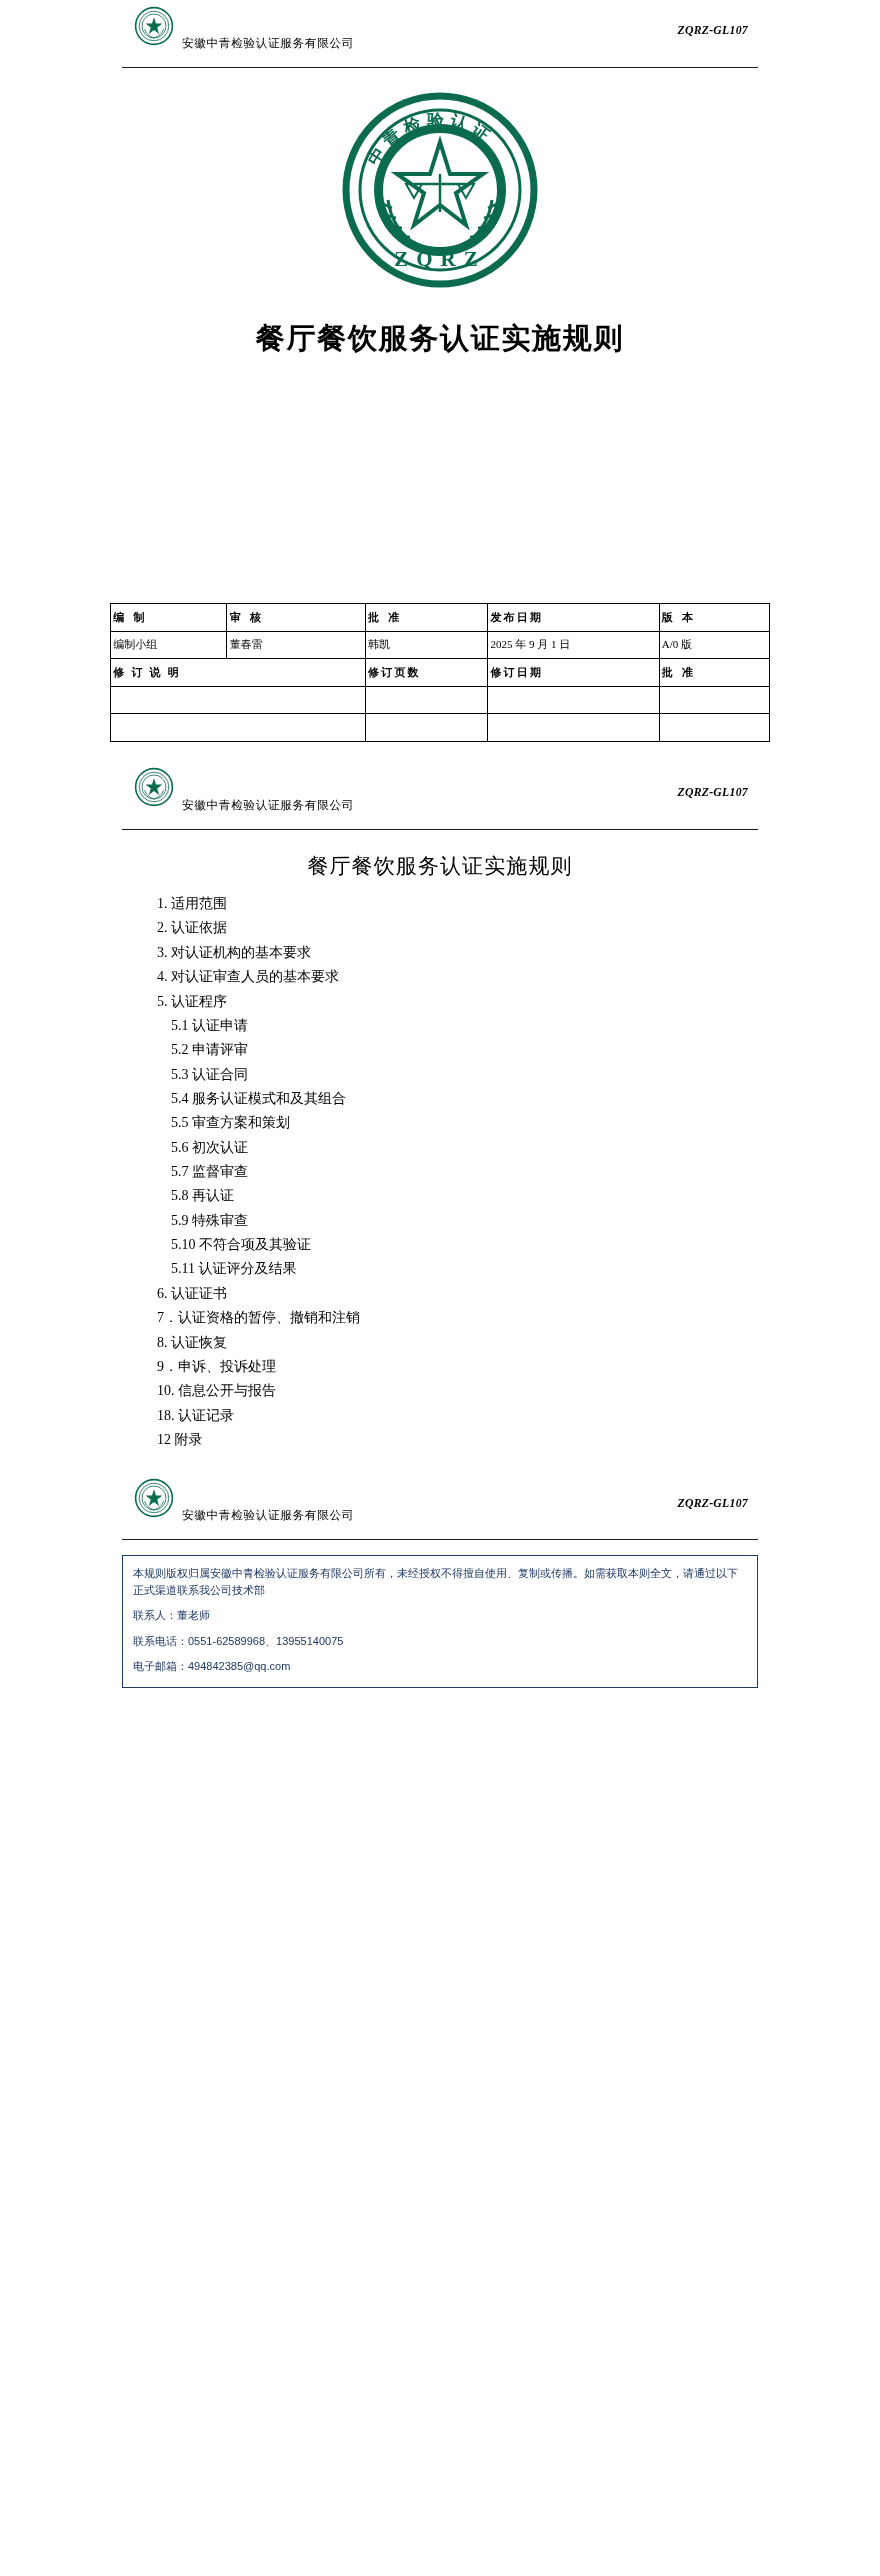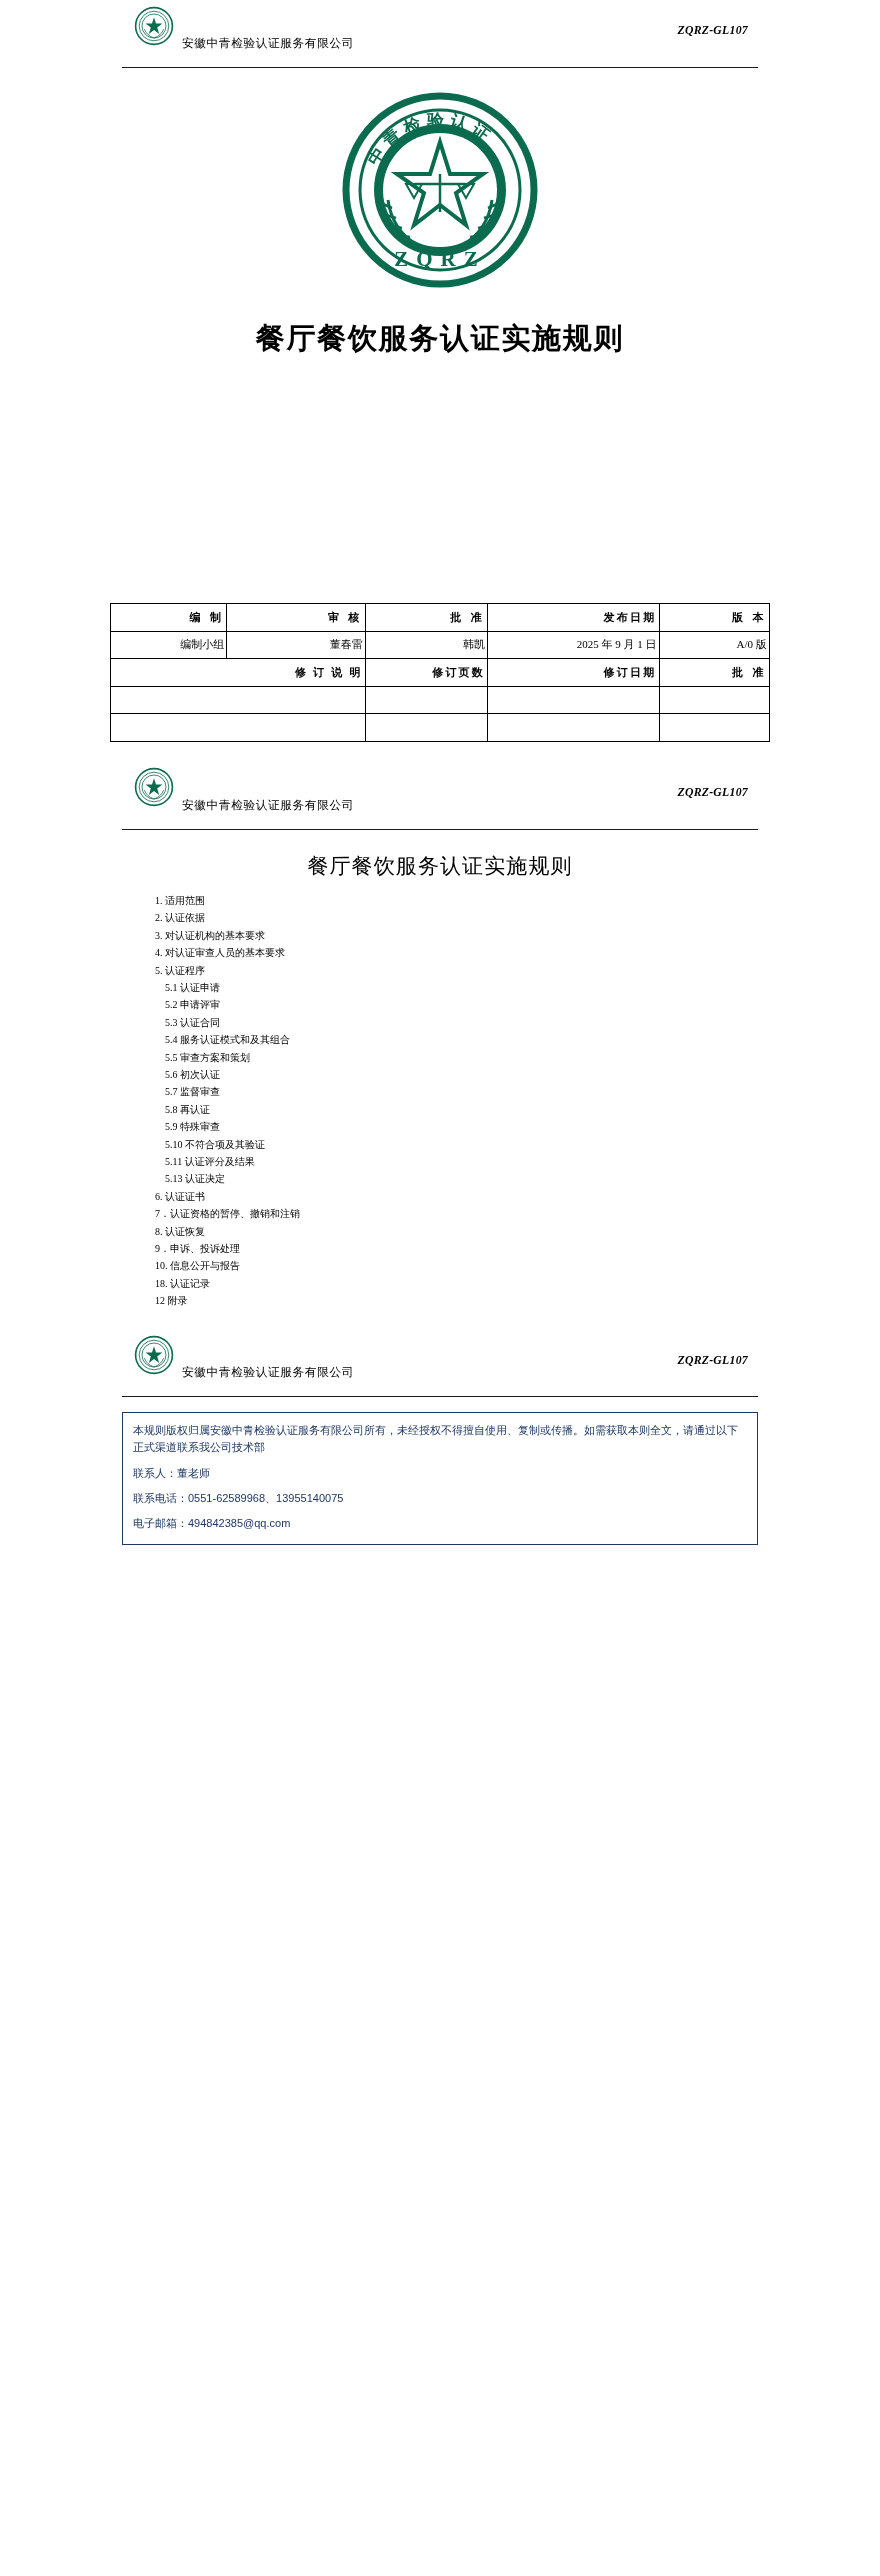--- a/index.html
+++ b/index.html
@@ -81,21 +81,21 @@
   
   .sig-table {
     border-collapse: collapse;
     margin: 0 auto;
     width: 632px;
     table-layout: fixed;
   }
   .sig-table td {
     border: 0.6px solid #000;
     height: 24.4px;
-    text-align: right;
+    text-align: left;
     font-size: 11px;
     font-family: "Liberation Serif", serif;
     padding: 1.1px 2.2px;
   }
   .sig-table td.hdrcell {
     font-weight: bold;
     letter-spacing: 3.3px;
   }
   .sig-table td.hdrcell2 {
     font-weight: bold;
@@ -120,21 +120,21 @@
     margin-top: 10px;
     letter-spacing: 7.8px;
     font-family: "Liberation Serif", serif;
   }
   .toc-list {
     margin: 12.2px 0 0 0;
     padding: 0;
     list-style: none;
   }
   .toc-list li {
-    font-size: 10px;
+    font-size: 14px;
     line-height: 1.74;
     font-family: "Liberation Serif", "DejaVu Serif", serif;
     white-space: pre;
   }
 
   
   .notice-box {
     margin: 15.5px 122px 0 122px;
     border: 0.6px solid #1f3864;
     padding: 9px 10px 12.2px 10px;
@@ -275,21 +275,20 @@
     <li>      5.2 申请评审</li>
     <li>      5.3 认证合同</li>
     <li>      5.4 服务认证模式和及其组合</li>
     <li>      5.5 审查方案和策划</li>
     <li>      5.6 初次认证</li>
     <li>      5.7 监督审查</li>
     <li>      5.8 再认证</li>
     <li>      5.9 特殊审查</li>
     <li>      5.10 不符合项及其验证</li>
     <li>      5.11 认证评分及结果</li>
-    <li>      5.13 认证决定</li>
     <li>  6. 认证证书</li>
     <li>  7．认证资格的暂停、撤销和注销</li>
     <li>  8. 认证恢复</li>
     <li>  9．申诉、投诉处理</li>
     <li>  10. 信息公开与报告</li>
     <li>  18. 认证记录</li>
     <li>  12 附录</li>
   </ul>
 
   <div class="page-spacer"></div>

